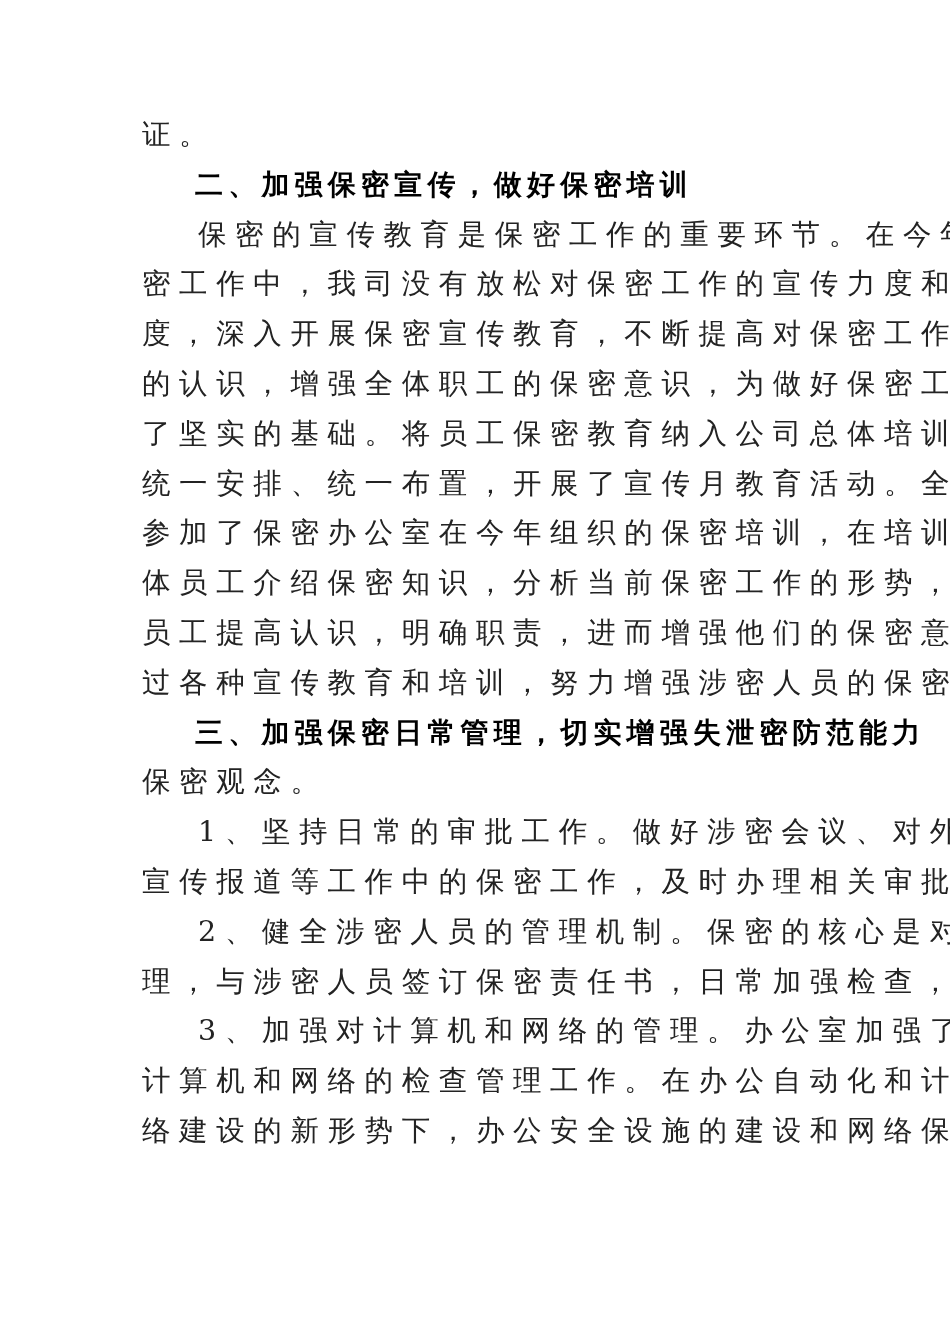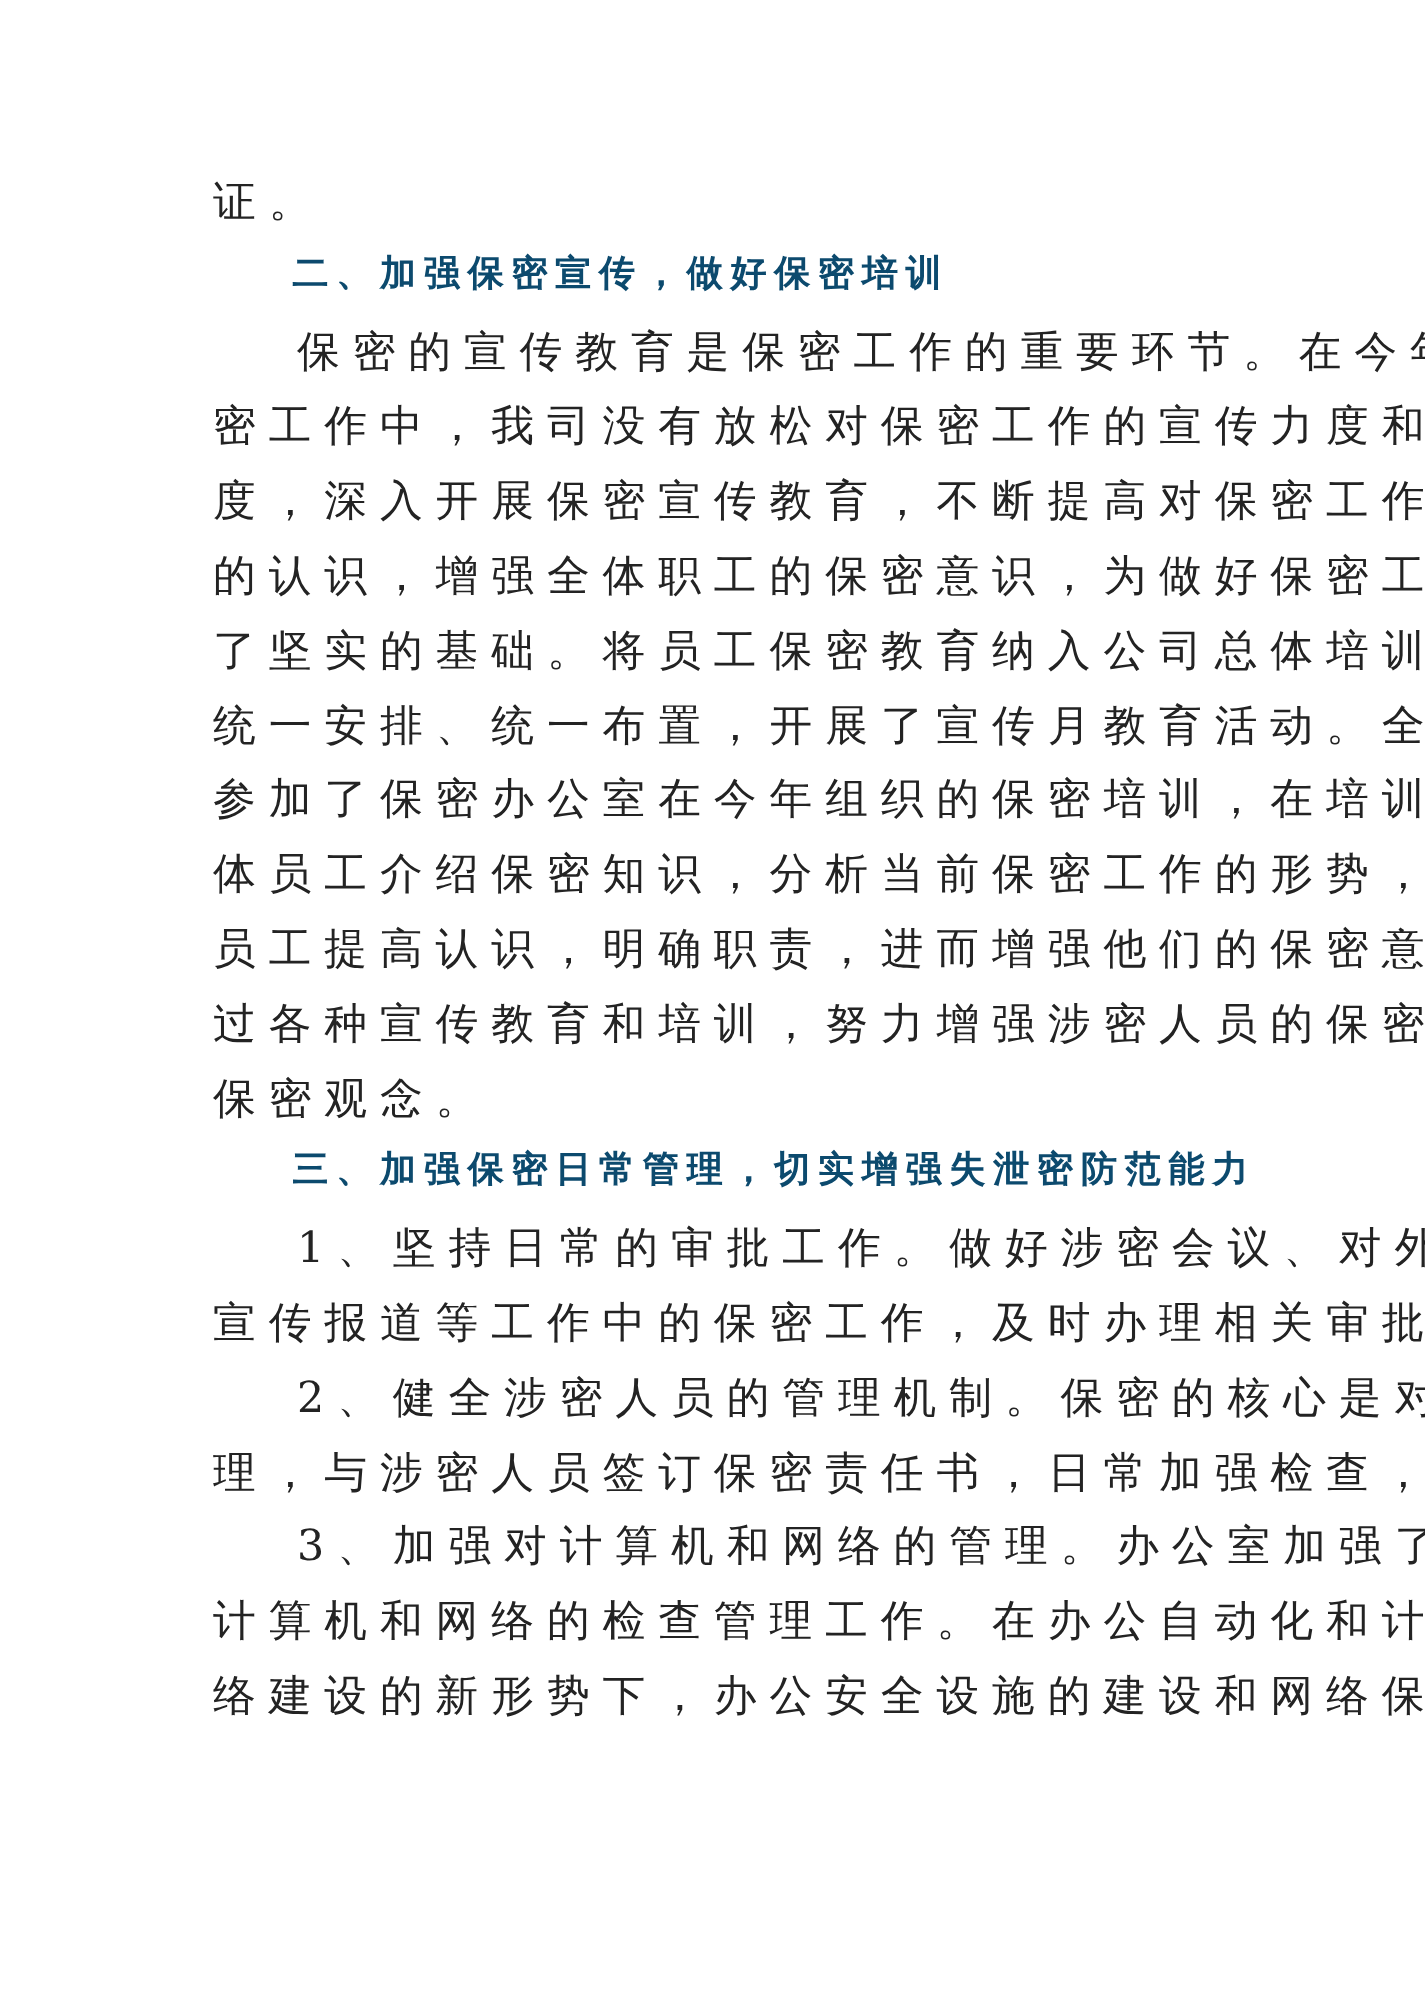--- a/index.html
+++ b/index.html
@@ -53,25 +53,25 @@
     letter-spacing: 8.6px;
   }
 
   
   .indent-2 {
     padding-left: 56px;
   }
 
   
   .heading-line {
-    font-family: Liberation Mono, monospace;
+    font-family: Liberation Sans, sans-serif;
     font-weight: 700;
-    font-size: 24px;
+    font-size: 28px;
     letter-spacing: 5.2px;
-    color: #0c4a6e;
+    color: #000000;
     padding-left: 53px;
   }
 </style>
 </head>
 <body>
 
 <div class="page">
   <div class="text-column">
 
     <div class="line body-line">证。</div>
@@ -81,23 +81,23 @@
     <div class="line body-line indent-2">保密的宣传教育是保密工作的重要环节。在今年的保</div>
     <div class="line body-line full">密工作中，我司没有放松对保密工作的宣传力度和培训力</div>
     <div class="line body-line full">度，深入开展保密宣传教育，不断提高对保密工作重要性</div>
     <div class="line body-line full">的认识，增强全体职工的保密意识，为做好保密工作打下</div>
     <div class="line body-line full">了坚实的基础。将员工保密教育纳入公司总体培训计划内</div>
     <div class="line body-line full">统一安排、统一布置，开展了宣传月教育活动。全体员工</div>
     <div class="line body-line full">参加了保密办公室在今年组织的保密培训，在培训中向全</div>
     <div class="line body-line full">体员工介绍保密知识，分析当前保密工作的形势，使全体</div>
     <div class="line body-line full">员工提高认识，明确职责，进而增强他们的保密意识。通</div>
     <div class="line body-line full">过各种宣传教育和培训，努力增强涉密人员的保密意识和</div>
+    <div class="line heading-line">三、加强保密日常管理，切实增强失泄密防范能力</div>
+
     <div class="line body-line">保密观念。</div>
-
-    <div class="line heading-line">三、加强保密日常管理，切实增强失泄密防范能力</div>
 
     <div class="line body-line indent-2">1、坚持日常的审批工作。做好涉密会议、对外交流和</div>
     <div class="line body-line full">宣传报道等工作中的保密工作，及时办理相关审批事项，</div>
 
     <div class="line body-line indent-2">2、健全涉密人员的管理机制。保密的核心是对人的管</div>
     <div class="line body-line full">理，与涉密人员签订保密责任书，日常加强检查，监督。</div>
 
     <div class="line body-line indent-2">3、加强对计算机和网络的管理。办公室加强了对涉密</div>
     <div class="line body-line full">计算机和网络的检查管理工作。在办公自动化和计算机网</div>
     <div class="line body-line full">络建设的新形势下，办公安全设施的建设和网络保密安全</div>

